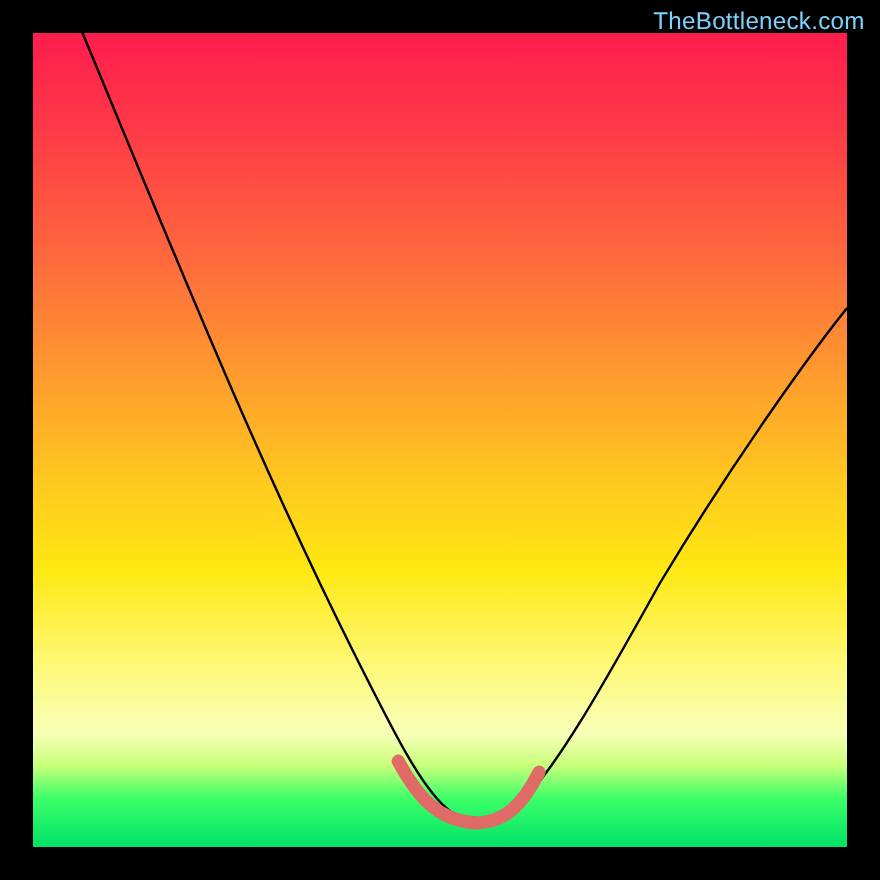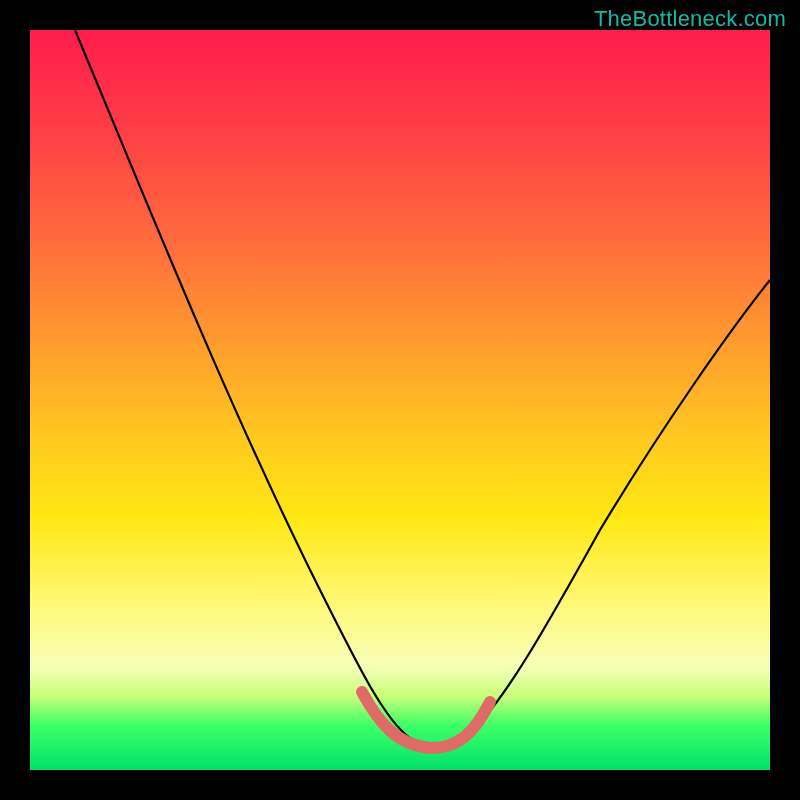--- a/index.html
+++ b/index.html
@@ -45,21 +45,21 @@
     position: absolute;
     left: 0;
     top: 0;
     width: 740px;
     height: 740px;
   }
   .attribution {
     position: absolute;
     top: 6px;
     right: 14px;
-    color: #14b8a6;
+    color: #7dd3fc;
     font-size: 22px;
     letter-spacing: 0.01em;
     user-select: none;
   }
 </style>
 </head>
 <body>
 
 <div class="frame">
   <div class="gradient"></div>

